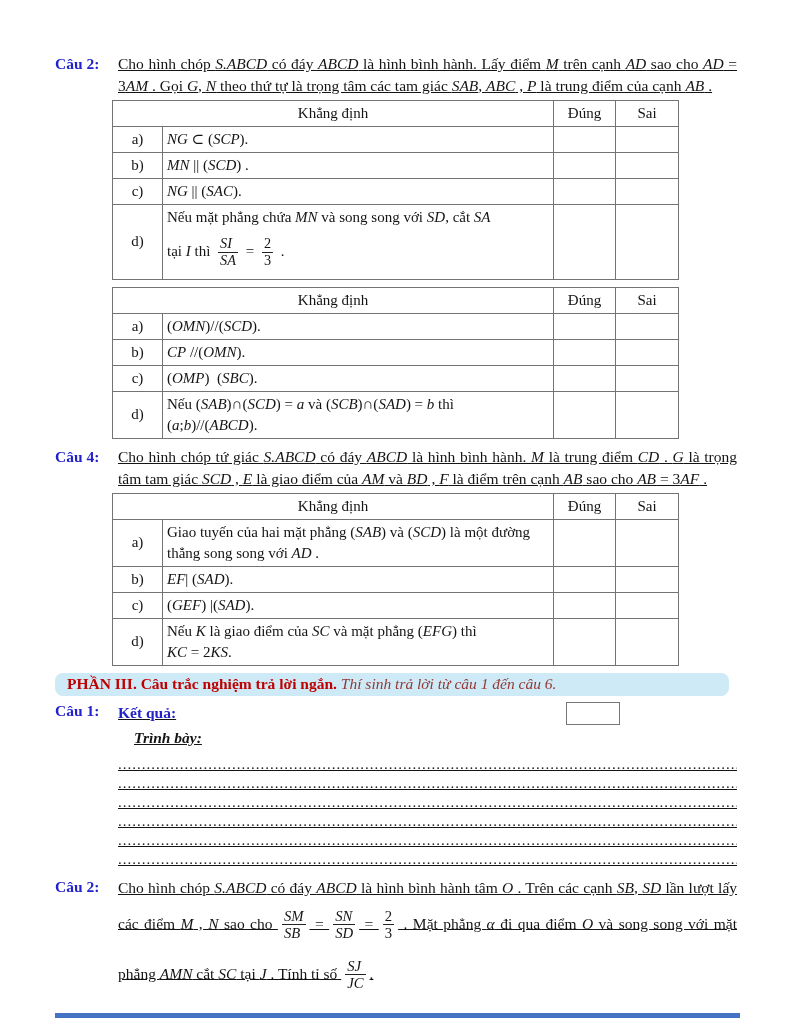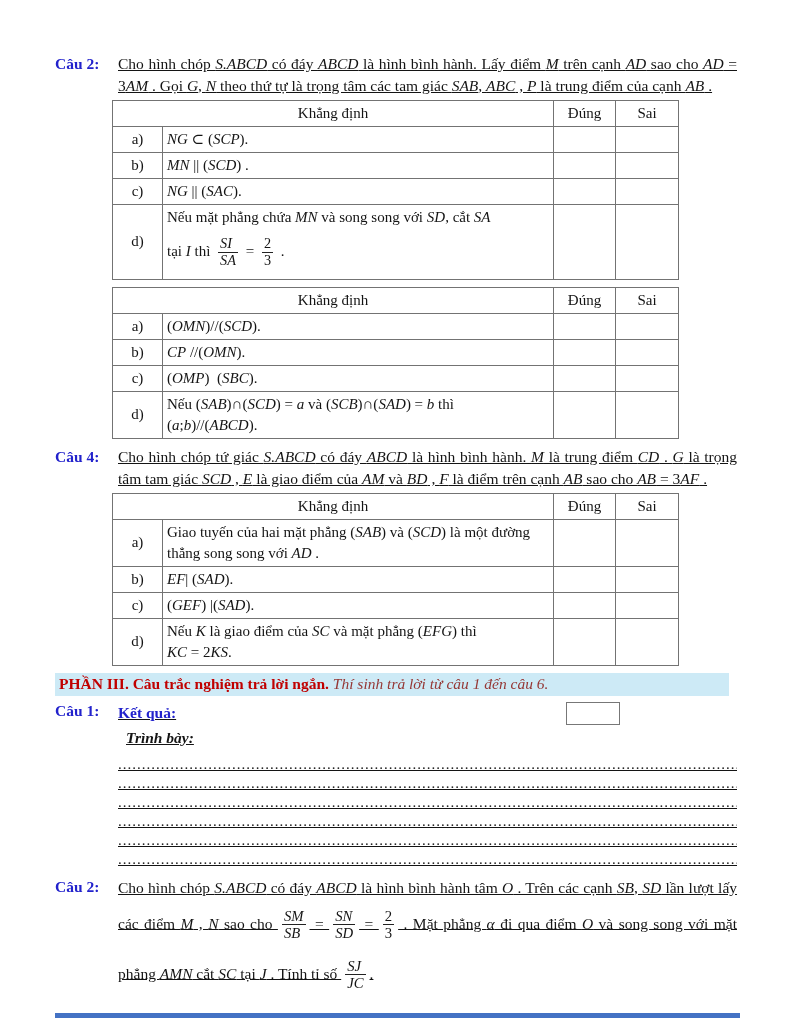--- a/index.html
+++ b/index.html
@@ -37,35 +37,36 @@
   td.key{text-align:center;}
   td.chk{background:#ffffff;}
 
   .frac{display:inline-block;vertical-align:middle;text-align:left;margin:8px 4px;line-height:1.12;font-size:0.95em;}
   .frac .n{display:block;border-bottom:1px solid #222;padding:0 2px;}
   .frac .d{display:block;padding:0 2px;}
 
   .banner{
     background:#cdeaf6;
     margin:6px 8px 4px 0;
-    padding:1px 4px;
+    padding:1px 12px;
     line-height:1.35;
+    border-radius:8px;
   }
   .banner .t{color:#c00000;font-weight:bold;}
   .banner .s{color:#953735;font-style:italic;}
 
   .result-row{display:flex;align-items:flex-start;margin:2px 0 2px 0;}
   .result-label{font-weight:bold;color:#2222cc;}
   .result-box{
     width:52px;height:21px;
     border:1px solid #777;
     margin-left:auto;margin-right:117px;
     background:#fff;
   }
-  .present-label{font-weight:bold;font-style:italic;margin:2px 0 6px 8px;}
+  .present-label{font-weight:bold;font-style:italic;margin:2px 0 6px 16px;}
   .dotline{
     width:619px;overflow:hidden;white-space:nowrap;
     height:19px;line-height:19px;
     letter-spacing:1px;color:#222;font-size:15px;
   }
   .wide{line-height:1.55;}
   .bottom-rule{
     position:absolute;left:55px;right:52px;bottom:6px;height:5px;
     background:#4472c4;
   }

